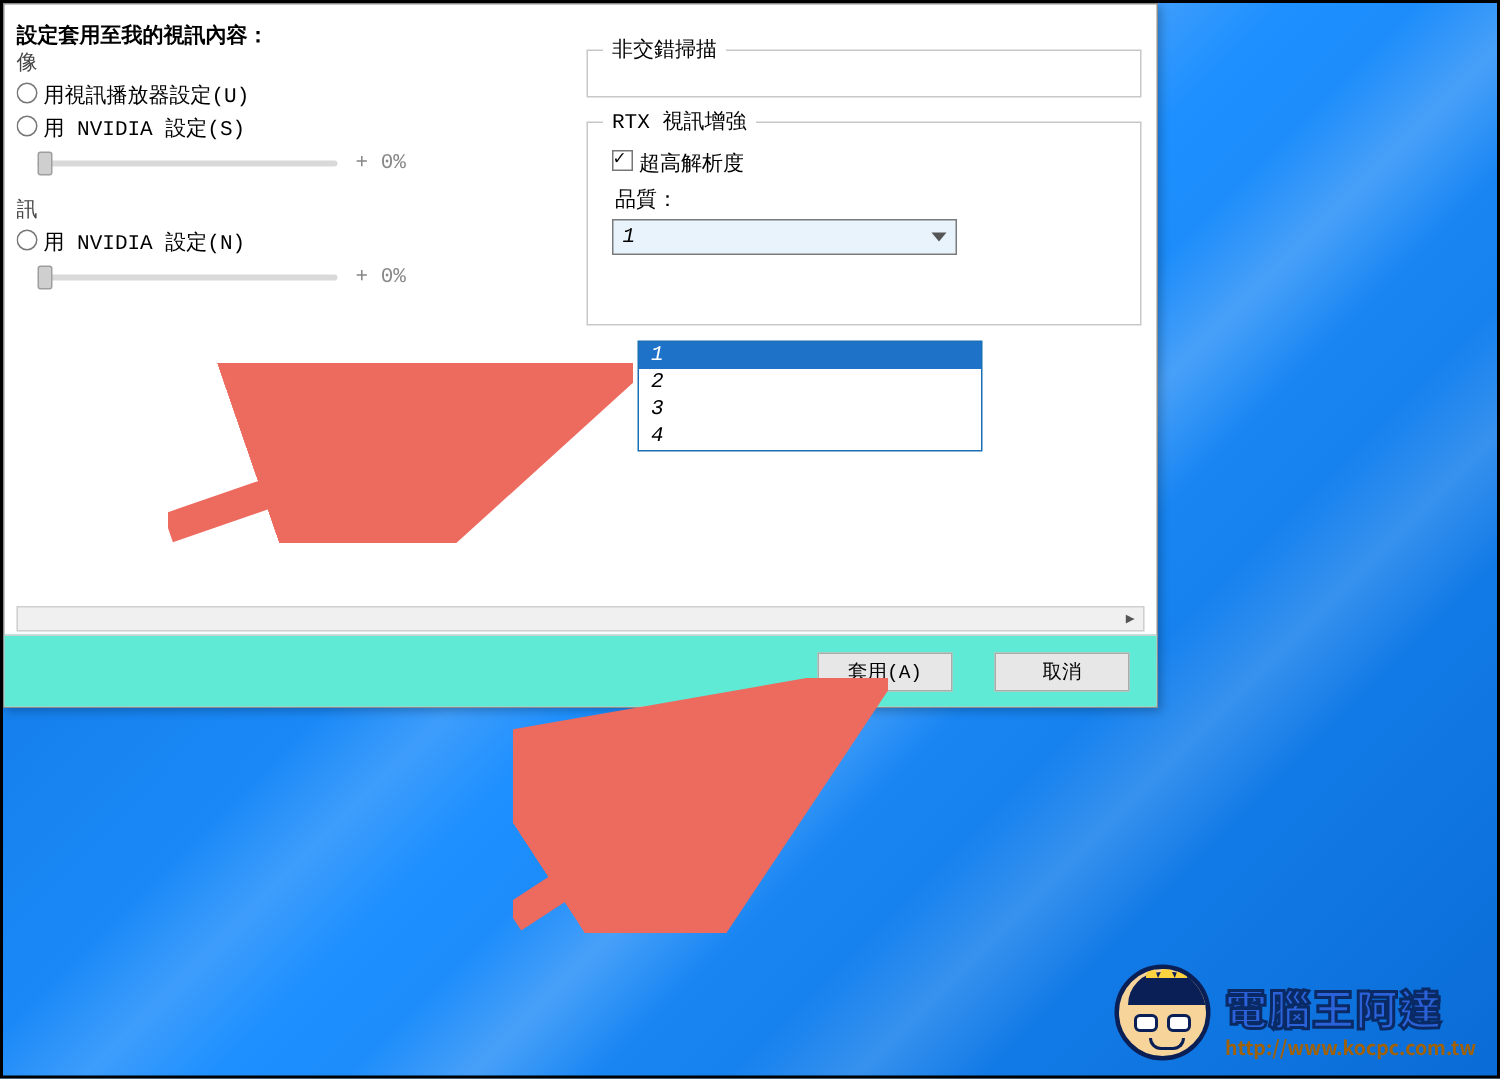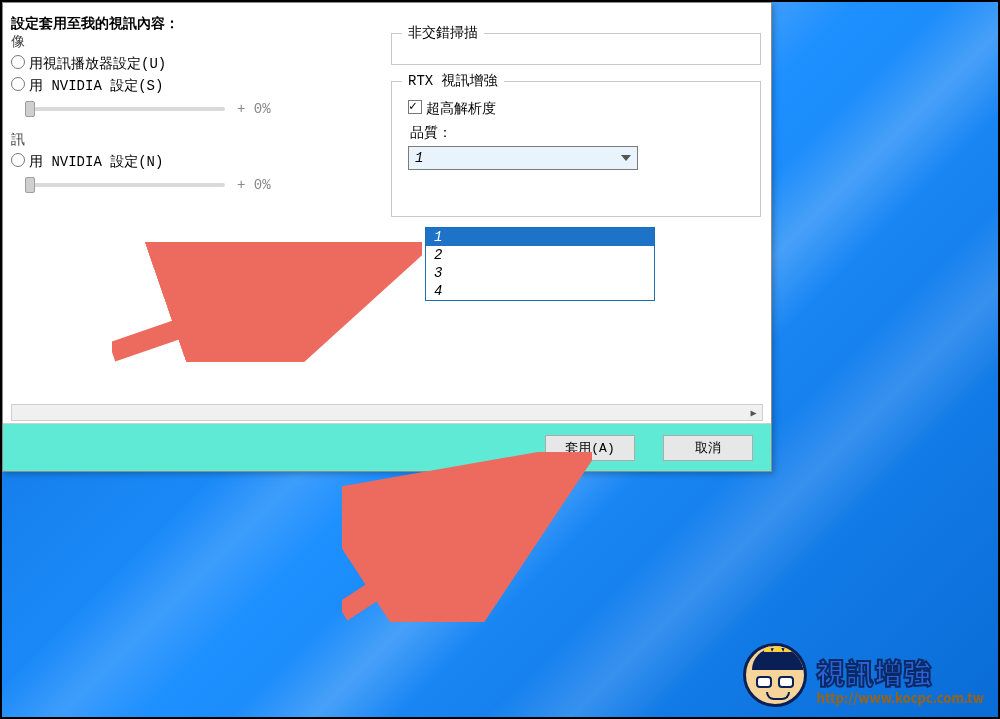--- a/index.html
+++ b/index.html
@@ -252,16 +252,16 @@
   </svg>
 </div>
 
 <div class="watermark">
   <div class="wm-face">
     <div class="wm-eye l"></div>
       <div class="wm-eye r"></div>
       <div class="wm-mouth"></div>
   </div>
   <div class="wm-text">
-    <div class="t1">視訊增強</div>
+    <div class="t1">電腦王阿達</div>
     <div class="t2">http://www.kocpc.com.tw</div>
   </div>
 </div>
 
 </body></html>

